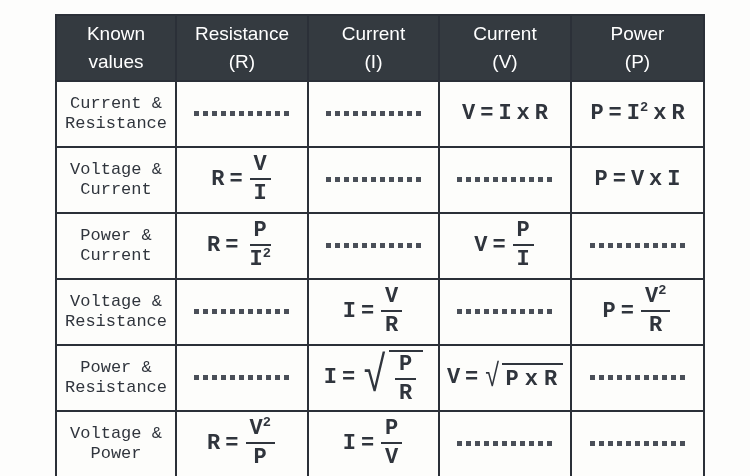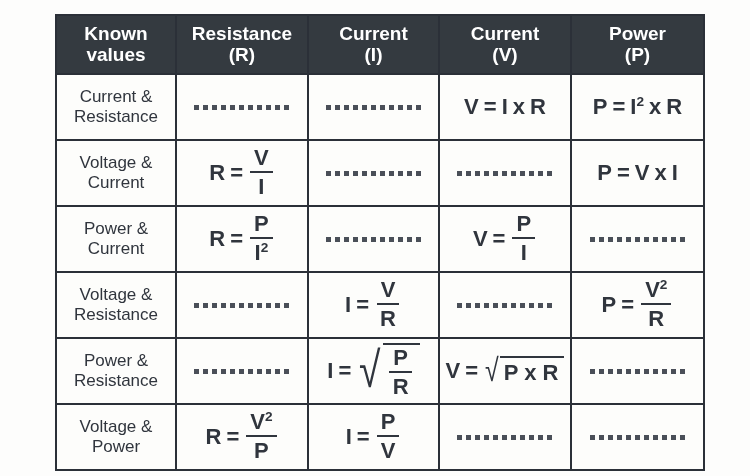--- a/index.html
+++ b/index.html
@@ -32,40 +32,41 @@
   table.ohm col.c-res      { width: 132px; }
   table.ohm col.c-cur      { width: 131px; }
   table.ohm col.c-vol      { width: 132px; }
   table.ohm col.c-pow      { width: 133px; }
 
   thead th {
     background: #343a40;
     color: #ffffff;
     border: 2px solid #2b3038;
     font-size: 19px;
-    font-weight: bold;
+    font-weight: normal;
     line-height: 1.12;
     padding: 7px 2px;
     text-align: center;
     vertical-align: middle;
     height: 54px;
     box-sizing: border-box;
   }
 
-  thead th .hdr-l2 { display: block; }
+  thead th .hdr-l2 { display: block; margin-top: 7px; }
 
   tbody td {
     background: #fdfdfb;
     border: 2px solid #2b3038;
     color: #30353d;
     text-align: center;
     vertical-align: middle;
     height: 66px;
     padding: 2px;
     box-sizing: border-box;
+    font-family: Liberation Mono, monospace;
   }
 
   td.known-cell {
     font-size: 17px;
     line-height: 1.16;
     font-weight: normal;
   }
   td.known-cell .kn-l2 { display: block; }
 
   td.formula-cell {

